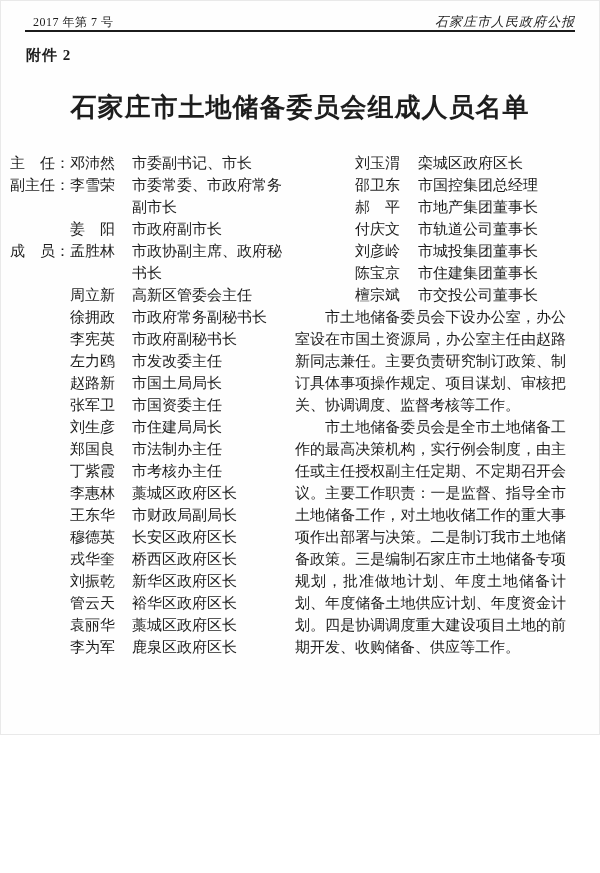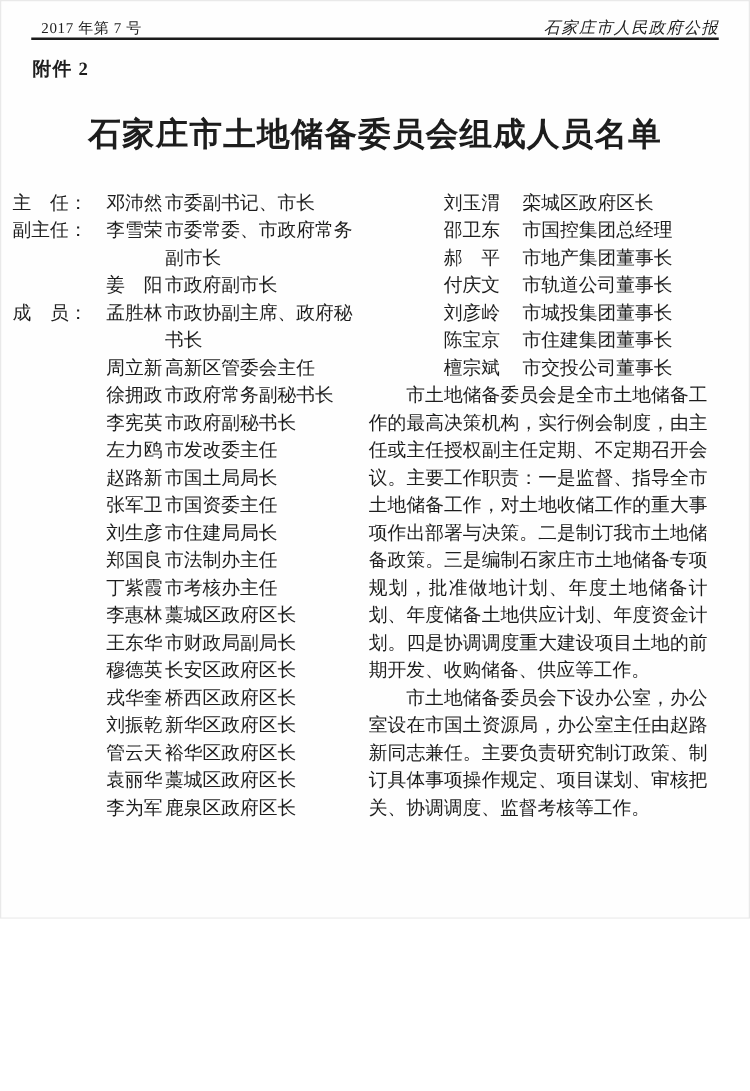--- a/index.html
+++ b/index.html
@@ -56,21 +56,21 @@
     font-size: 15px;
     line-height: 22px;
   }
   .col-left  { width: 272px; flex: 0 0 272px; }
   .col-right { width: 271px; flex: 0 0 271px; }
   .row {
     display: grid;
     grid-template-columns: 60px 62px 1fr;
   }
   .row .role { white-space: nowrap; }
-  .row .name { white-space: nowrap; margin-left: 15px; }
+  .row .name { white-space: nowrap; }
   .row-r {
     display: grid;
     grid-template-columns: 60px 63px 1fr;
   }
   .row-r .indent { }
   .body-para {
     margin: 0;
     text-align: justify;
     text-indent: 2em;
     line-height: 22px;
@@ -239,22 +239,22 @@
             <span class="indent"></span>
             <span class="name">陈宝京</span>
             <span class="post">市住建集团董事长</span>
           </div>
           <div class="row-r">
             <span class="indent"></span>
             <span class="name">檀宗斌</span>
             <span class="post">市交投公司董事长</span>
           </div>
         </div>
+      <p class="body-para">市土地储备委员会下设办公室，办公室设在市国土资源局，办公室主任由赵路新同志兼任。主要负责研究制订政策、制订具体事项操作规定、项目谋划、审核把关、协调调度、监督考核等工作。</p>
       <p class="body-para">市土地储备委员会是全市土地储备工作的最高决策机构，实行例会制度，由主任或主任授权副主任定期、不定期召开会议。主要工作职责：一是监督、指导全市土地储备工作，对土地收储工作的重大事项作出部署与决策。二是制订我市土地储备政策。三是编制石家庄市土地储备专项规划，批准做地计划、年度土地储备计划、年度储备土地供应计划、年度资金计划。四是协调调度重大建设项目土地的前期开发、收购储备、供应等工作。</p>
-      <p class="body-para">市土地储备委员会下设办公室，办公室设在市国土资源局，办公室主任由赵路新同志兼任。主要负责研究制订政策、制订具体事项操作规定、项目谋划、审核把关、协调调度、监督考核等工作。</p>
     </div>
   </div>
 
   <div class="page-number">
     <span class="dash">—</span>
     <span class="num">13</span>
     <span class="dash">—</span>
   </div>
 
 </div>

